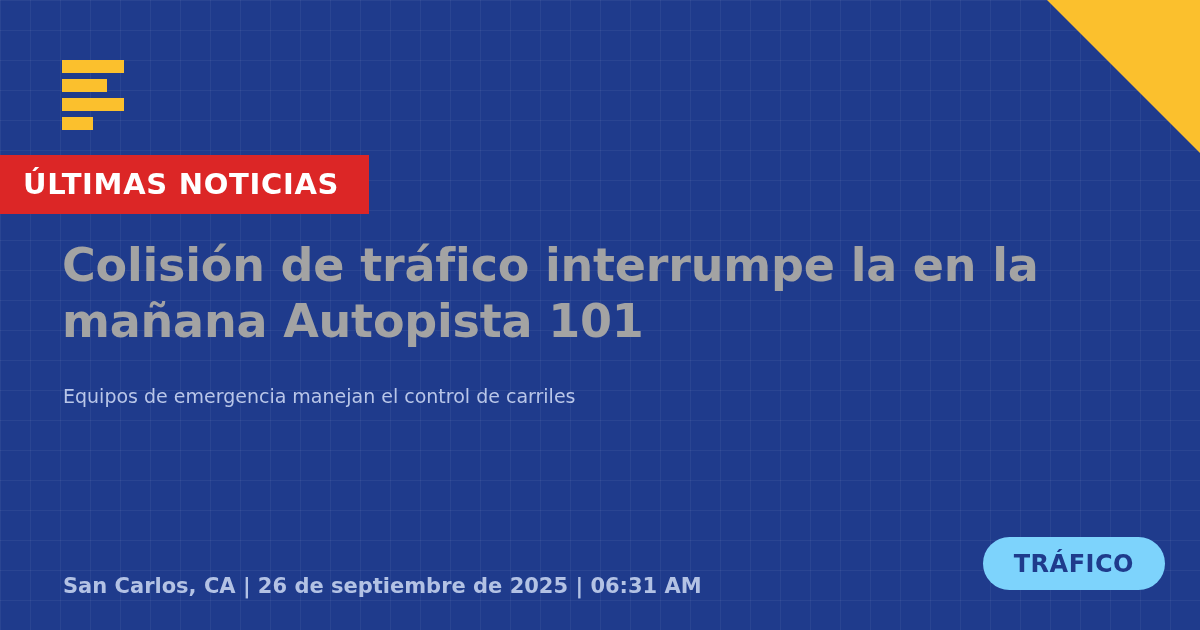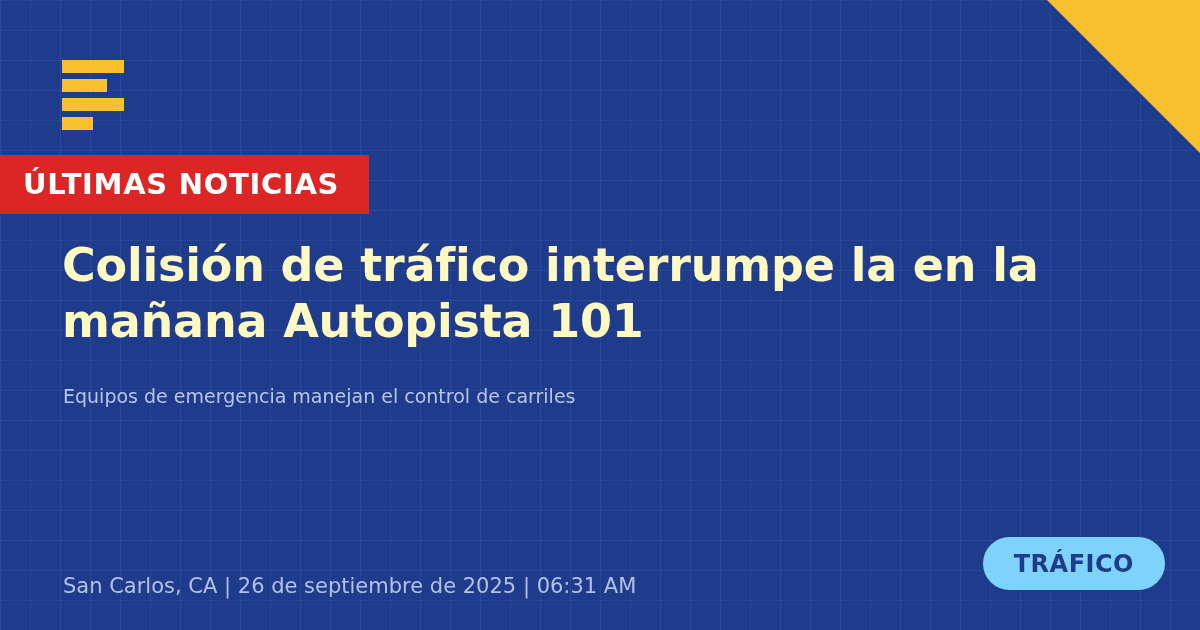--- a/index.html
+++ b/index.html
@@ -82,21 +82,21 @@
     line-height: 1;
     white-space: nowrap;
   }
 
   
   #headline {
     position: absolute;
     left: 62px;
     top: 237px;
     width: 1090px;
-    color: #fef9c3;
+    color: #a3a3a3;
     font-size: 46px;
     font-weight: bold;
     line-height: 1.22;
     letter-spacing: -0.2px;
   }
 
   
   #subtitle {
     position: absolute;
     left: 63px;
@@ -108,21 +108,21 @@
     line-height: 1.35;
   }
 
   
   #footer-meta {
     position: absolute;
     left: 63px;
     top: 574px;
     color: #b3c2e4;
     font-size: 21px;
-    font-weight: normal;
+    font-weight: bold;
     line-height: 1.2;
     white-space: nowrap;
   }
 
   
   #category-badge {
     position: absolute;
     right: 35px;
     top: 537px;
     height: 53px;

